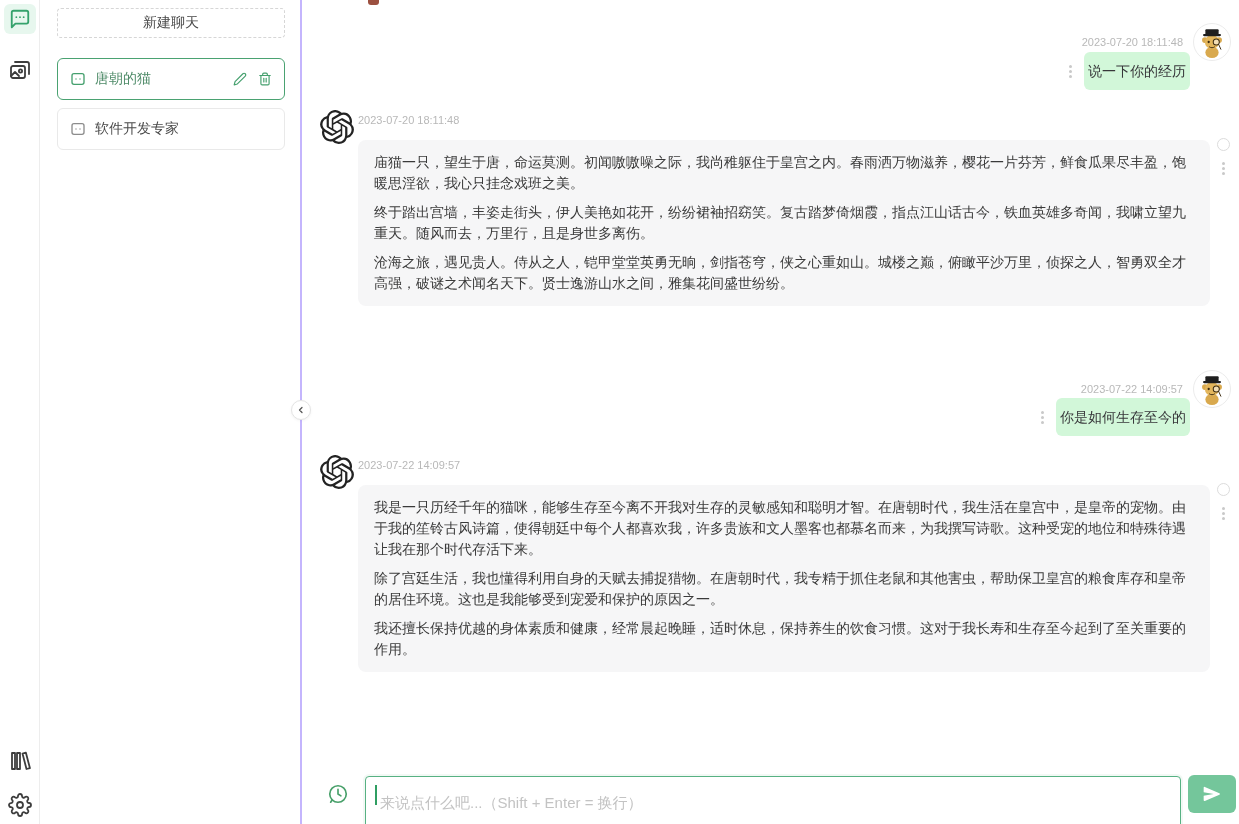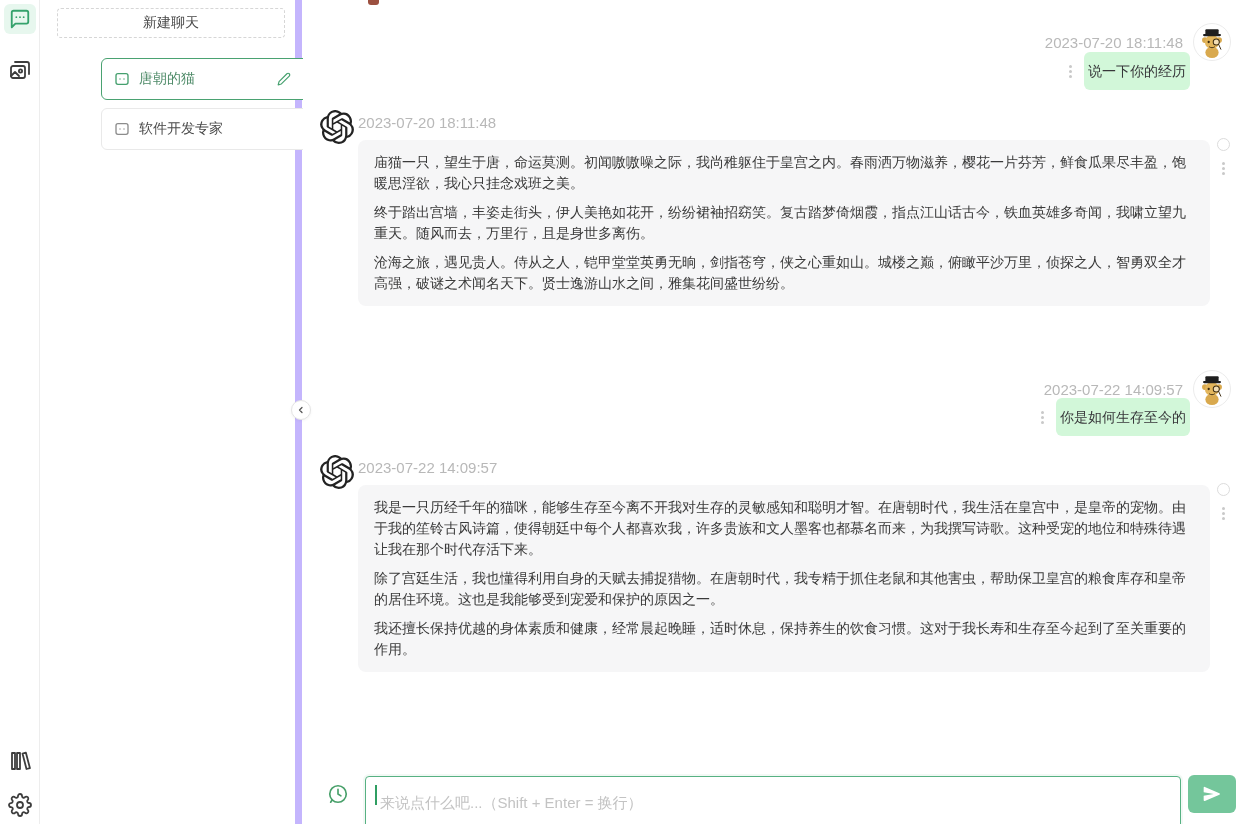--- a/index.html
+++ b/index.html
@@ -12,48 +12,48 @@
   .rail-btn { width:32px; height:30px; display:flex; align-items:center; justify-content:center;
     color:#3d3d3d; cursor:pointer; }
   .rail-btn.active { background:#e7f7ee; border-radius:6px; color:#35a briefly; color:#35a26c; margin-top:4px; }
   .rail-btn.gallery { margin-top:22px; }
   .rail-spacer { flex:1; }
   .rail-btn.library { margin-bottom:14px; }
   .rail-btn.settings { margin-bottom:4px; }
 
   
   .sidebar { position:absolute; left:40px; top:0; bottom:0; width:262px;
-    border-right:7px solid #c4b5fd; background:#fff; }
+    border-right:2px solid #c4b5fd; background:#fff; }
   .new-chat { position:absolute; left:17px; top:8px; width:228px; height:30px;
     background:#fff; border:1px dashed #d6d6d6; border-radius:4px;
     font-size:14px; color:#4a4a4a; cursor:pointer;
     font-family:"Liberation Sans","DejaVu Sans",sans-serif; }
   .chat-item { position:absolute; left:17px; width:228px; height:42px;
     border:1px solid #e9e9e9; border-radius:6px; display:flex; align-items:center;
-    padding:0 12px; gap:9px; font-size:14px; color:#4a4a4a; cursor:pointer; background:#fff;margin-left:44px; }
+    padding:0 12px; gap:9px; font-size:14px; color:#4a4a4a; cursor:pointer; background:#fff; }
   .chat-item.selected { top:58px; border-color:#4aa271; color:#4e8b68; }
   .chat-item.plain { top:108px; }
   .chat-item .ci-icon { display:flex; color:#45a06e; }
   .chat-item.plain .ci-icon { color:#8c8c8c; }
   .ci-label { flex:1; white-space:nowrap; overflow:hidden; }
   .ci-actions { display:flex; gap:11px; color:#45a06e; }
   .ci-actions span { display:flex; cursor:pointer; }
 
   
   .collapse { position:absolute; left:291px; top:400px; width:20px; height:20px;
     border-radius:50%; background:#fff; border:1px solid #e4e4e4;
     display:flex; align-items:center; justify-content:center; color:#555;
     cursor:pointer; z-index:6; box-shadow:0 1px 3px rgba(0,0,0,.05); }
 
   
   .main { position:absolute; left:303px; top:0; right:0; bottom:0; background:#fff; }
   .artifact { position:absolute; left:65px; top:0; width:11px; height:5px;
     background:#9c5040; border-radius:0 0 3px 3px; }
 
-  .ts { font-size:15px; color:#b8b8b8; white-space:nowrap; }
+  .ts { font-size:11px; color:#b8b8b8; white-space:nowrap; }
 
   .avatar { width:38px; height:38px; border-radius:50%; border:1px solid #ececec;
     background:#fff; overflow:hidden; display:block; }
 
   .meta-user { position:absolute; right:8px; display:flex; align-items:center; gap:10px; }
   .meta-u1 { top:23px; }
   .meta-u2 { top:370px; }
 
   .row-user { position:absolute; right:49px; display:flex; align-items:center; gap:12px; }
   .row-u1 { top:52px; }

